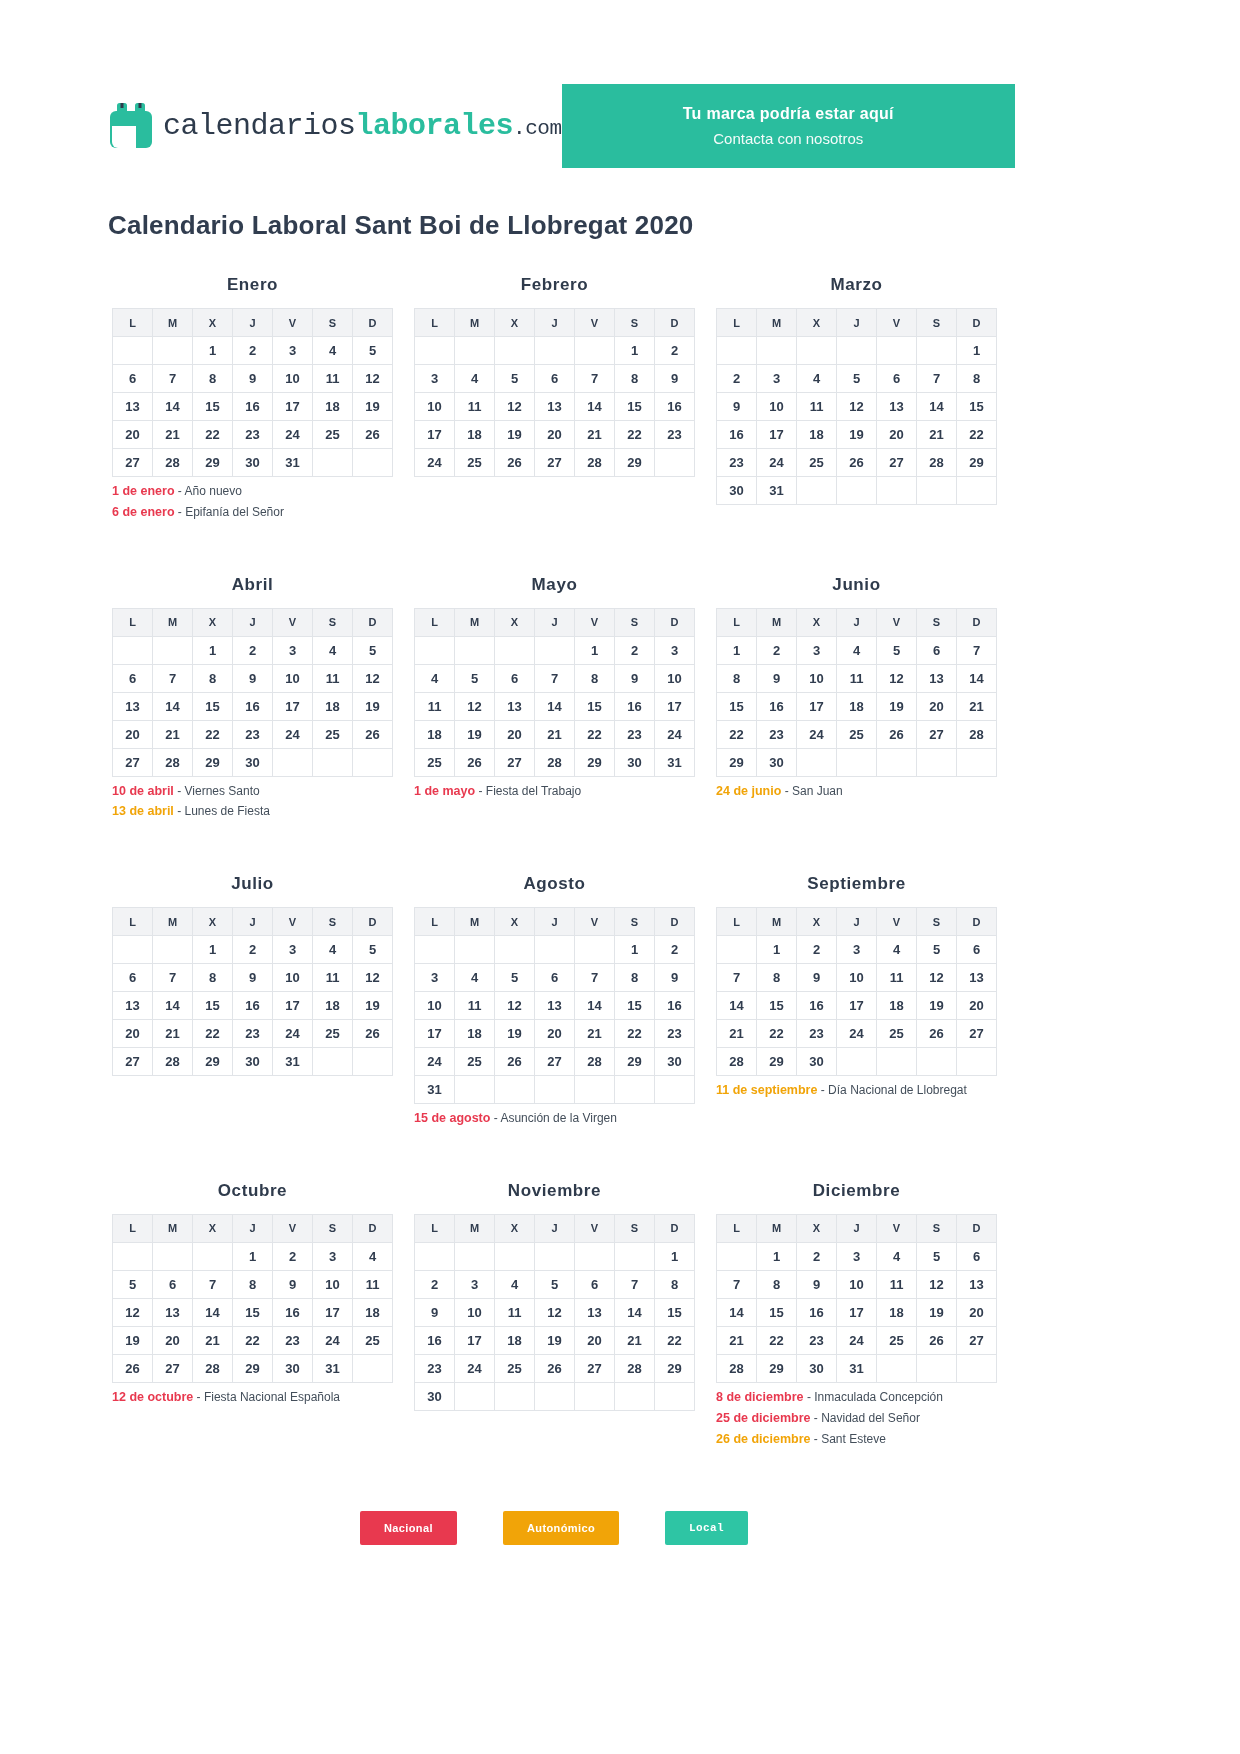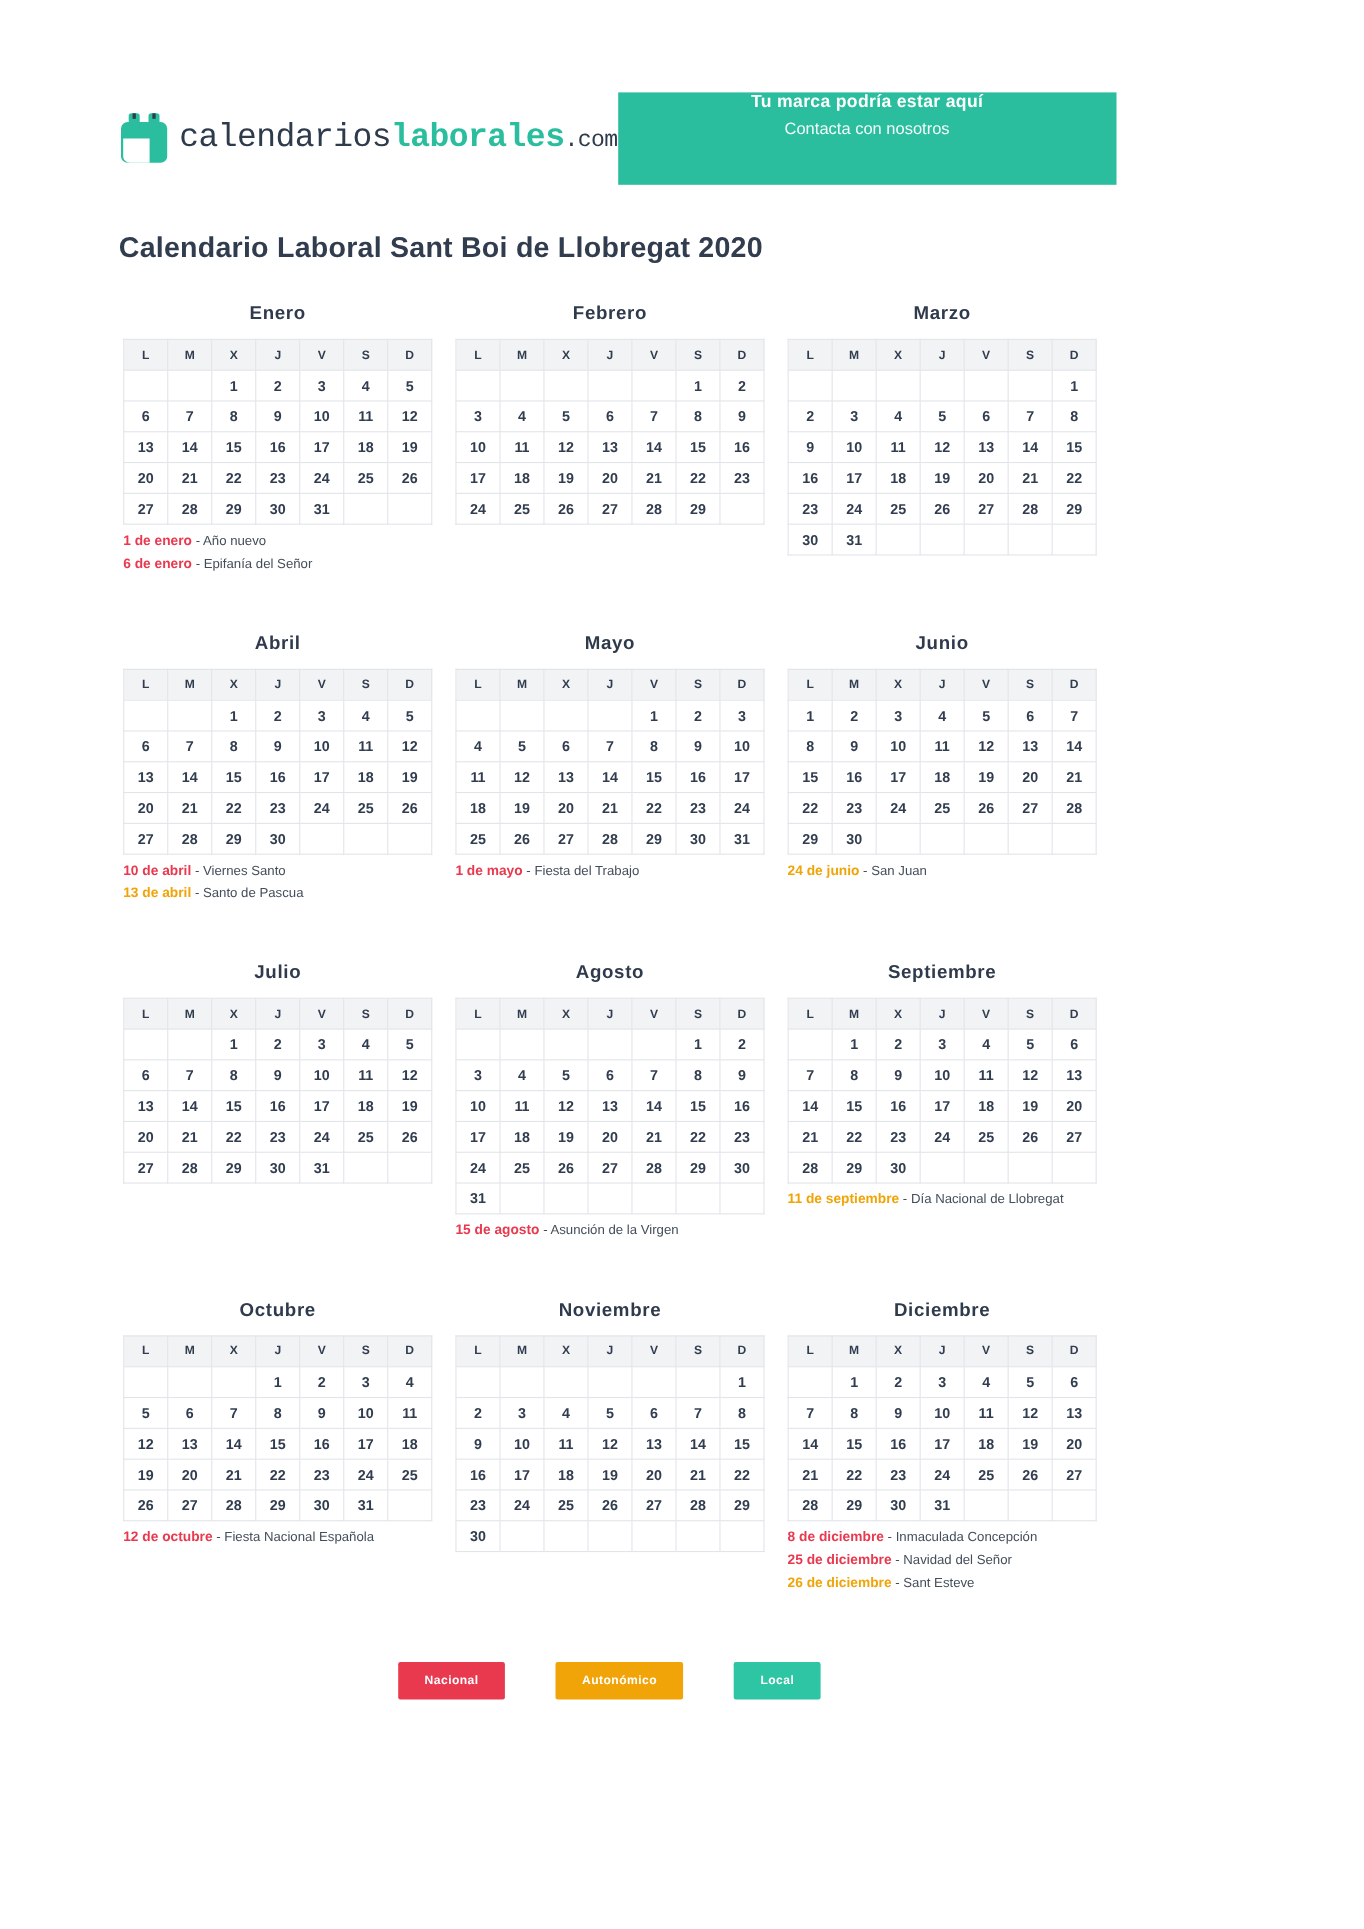--- a/index.html
+++ b/index.html
@@ -20,21 +20,21 @@
 
   
   .header{display:flex;align-items:stretch;justify-content:space-between;
           margin:84px 225px 0 108px;height:84px;}
   .logo{display:flex;align-items:center;gap:9px;text-decoration:none;cursor:pointer;font-family:Liberation Mono, monospace;}
   .logo svg{display:block;}
   .wordmark{font-size:30px;color:#2e3b4c;letter-spacing:-0.5px;white-space:nowrap;}
   .wordmark b{color:var(--banner);font-weight:700;}
   .wordmark .tld{font-size:21px;}
   .banner{width:556px;height:84px;background:var(--banner);display:flex;flex-direction:column;
-          align-items:center;gap:7px;cursor:pointer;}
+          align-items:center;justify-content:center;gap:7px;cursor:pointer;}
   .banner-line1{color:#fff;font-weight:700;font-size:16px;letter-spacing:.3px;}
   .banner-line2{color:#fff;font-size:15px;opacity:.95;}
 
   
   .page-title{text-align:left;font-size:26px;font-weight:700;color:#313d4f;
               margin:42px 240px 0 108px;letter-spacing:.2px;}
 
   
   .months{display:grid;grid-template-columns:repeat(3,281px);column-gap:21px;row-gap:52px;
           align-items:start;margin:34px 0 0 112px;width:886px;}
@@ -57,21 +57,21 @@
   .note-date.nacional{color:var(--nacional);}
   .note-date.autonomico{color:var(--autonomico);}
 
   
   .legend{display:flex;justify-content:center;gap:46px;margin:62px 240px 0 108px;}
   .legend-btn{border:none;color:#fff;font-family:"Liberation Sans",sans-serif;
               font-size:11px;font-weight:700;letter-spacing:.4px;
               padding:11px 24px;border-radius:2px;cursor:pointer;min-width:78px;}
   .legend-btn.nacional{background:var(--nacional);}
   .legend-btn.autonomico{background:var(--autonomico);}
-  .legend-btn.local{background:var(--local);}
+  .legend-btn.local{background:var(--local);font-family:Liberation Mono, monospace;}
 </style>
 </head>
 <body>
 
 <div class="page">
 
   <header class="header">
     <a class="logo">
       <svg width="46" height="48" viewBox="0 0 46 48">
         <rect x="2" y="9" width="42" height="37" rx="6" fill="#2abd9e"></rect>
@@ -356,21 +356,21 @@
               <td>29</td>
               <td>30</td>
               <td class="empty"></td>
               <td class="empty"></td>
               <td class="empty"></td>
             </tr>
           </tbody>
     </table>
     <div class="notes">
           <div class="note"><span class="note-date nacional">10 de abril</span><span class="note-desc"> - Viernes Santo</span></div>
-          <div class="note"><span class="note-date autonomico">13 de abril</span><span class="note-desc"> - Santo de Pascua</span></div>
+          <div class="note"><span class="note-date autonomico">13 de abril</span><span class="note-desc"> - Lunes de Fiesta</span></div>
         </div>
   </section>
 
   <section class="month">
     <h2 class="month-name">Mayo</h2>
     <table class="cal">
       <thead>
             <tr>
               <th>L</th>
               <th>M</th>

